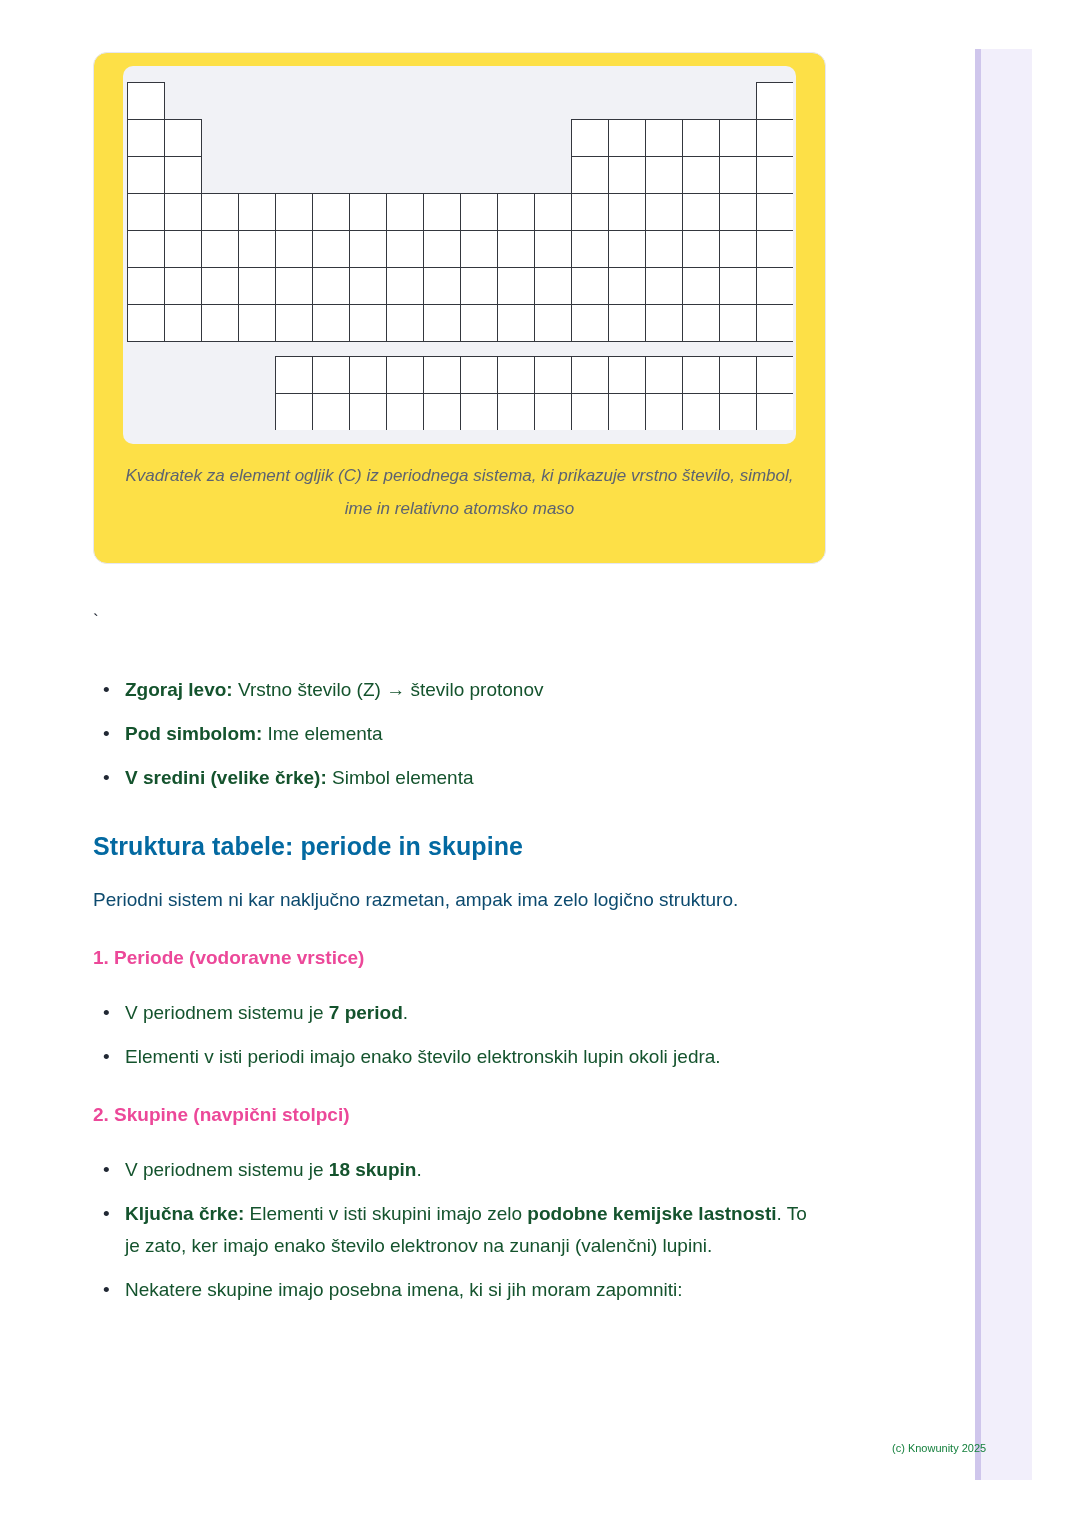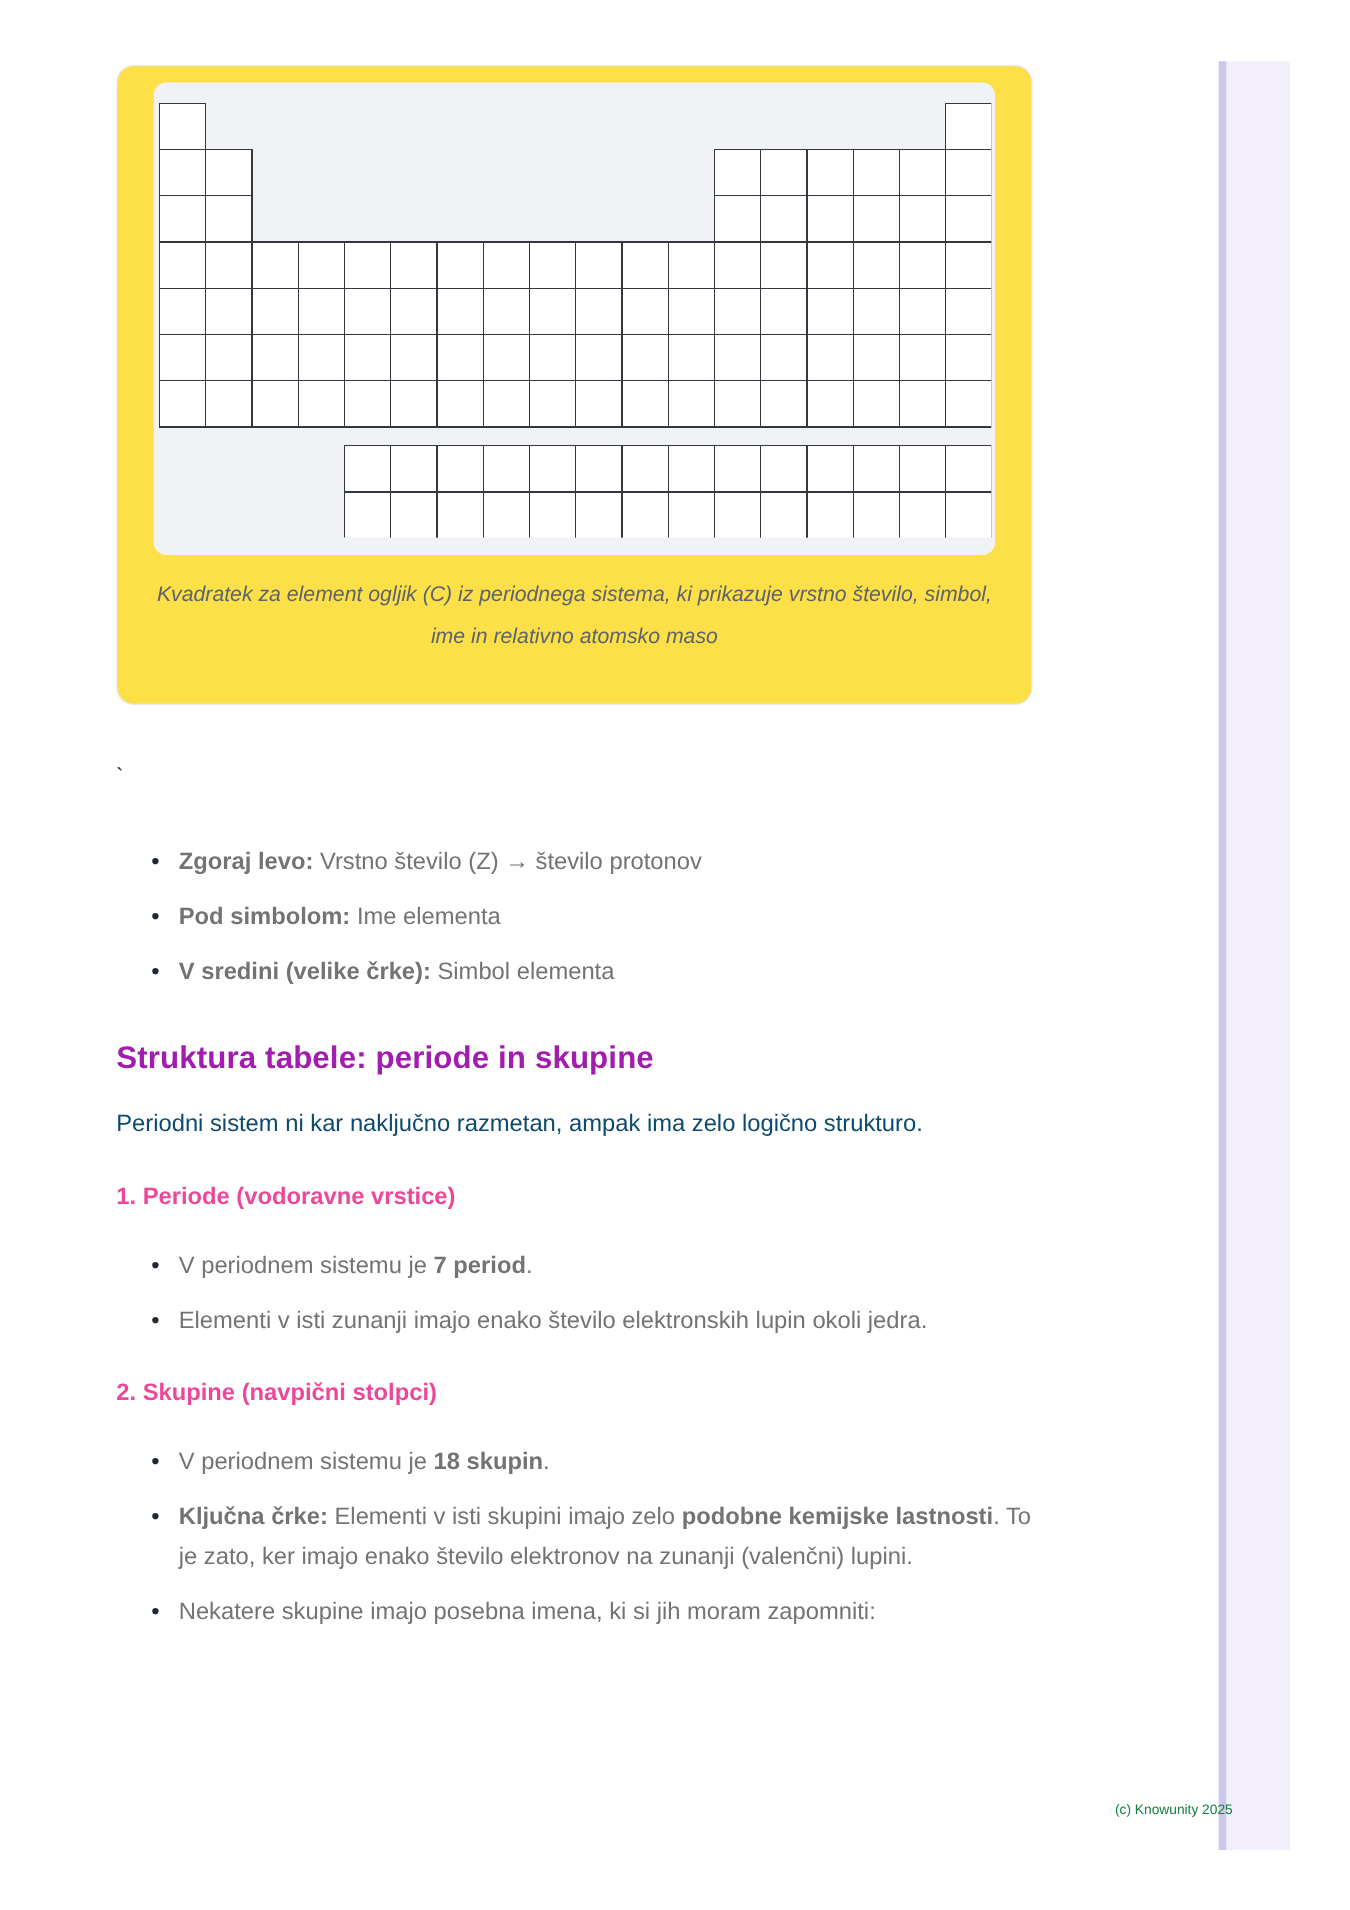--- a/index.html
+++ b/index.html
@@ -80,41 +80,40 @@
   ul.bullets{
     list-style:none;
     margin:0;
     padding:0 0 0 32px;
   }
   ul.bullets li{
     position:relative;
     font-size:19px;
     line-height:32px;
     max-width:700px;
-    color:#737373;
-    margin-left:18px;
+    color:#14532d;
   }
   ul.bullets li + li{margin-top:12px;}
   ul.bullets li::before{
     content:"\2022";
     position:absolute;
     left:-22px;
     top:0;
     font-size:19px;
     line-height:32px;
     color:#212834;
   }
   ul.legend{margin-top:42px;}
   b{font-weight:700;}
   h2.section{
     margin:35px 0 0 0;
     font-size:25px;
     line-height:34px;
     font-weight:700;
-    color:#a21caf;
+    color:#0369a1;
     letter-spacing:0.1px;
   }
   p.intro{
     margin:21px 0 0 0;
     font-size:19px;
     line-height:32px;
     max-width:710px;
     color:#0c4a6e;
   }
   h3.subhead{
@@ -271,21 +270,21 @@
         <li><b>V sredini (velike črke):</b><span> Simbol elementa</span></li>
       </ul>
 
     <h2 class="section">Struktura tabele: periode in skupine</h2>
 
     <p class="intro">Periodni sistem ni kar naključno razmetan, ampak ima zelo logično strukturo.</p>
 
     <h3 class="subhead">1. Periode (vodoravne vrstice)</h3>
     <ul class="bullets after-subhead">
         <li><span>V periodnem sistemu je </span><b>7 period</b><span>.</span></li>
-        <li><span>Elementi v isti zunanji imajo enako število elektronskih lupin okoli jedra.</span></li>
+        <li><span>Elementi v isti periodi imajo enako število elektronskih lupin okoli jedra.</span></li>
       </ul>
 
     <h3 class="subhead">2. Skupine (navpični stolpci)</h3>
     <ul class="bullets after-subhead">
         <li><span>V periodnem sistemu je </span><b>18 skupin</b><span>.</span></li>
         <li><b>Ključna črke:</b><span> Elementi v isti skupini imajo zelo </span><b>podobne kemijske lastnosti</b><span>. To je zato, ker imajo enako število elektronov na zunanji (valenčni) lupini.</span></li>
         <li><span>Nekatere skupine imajo posebna imena, ki si jih moram zapomniti:</span></li>
       </ul>
 
   </div>

